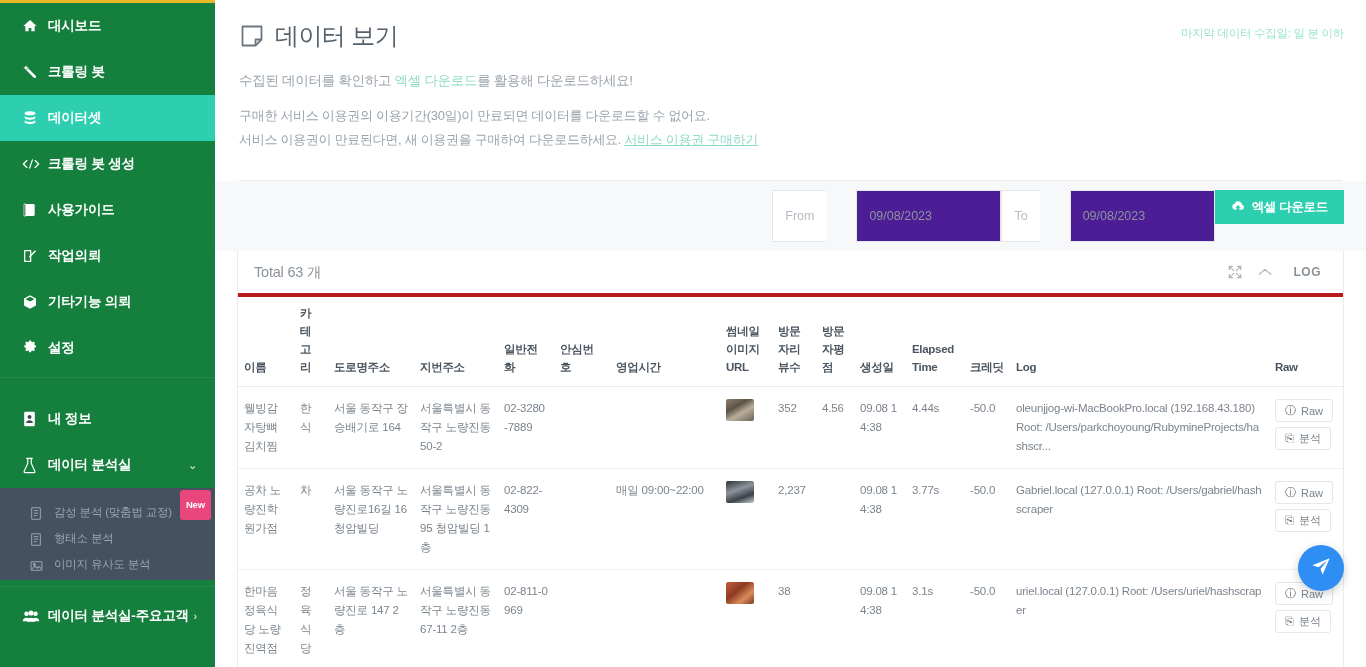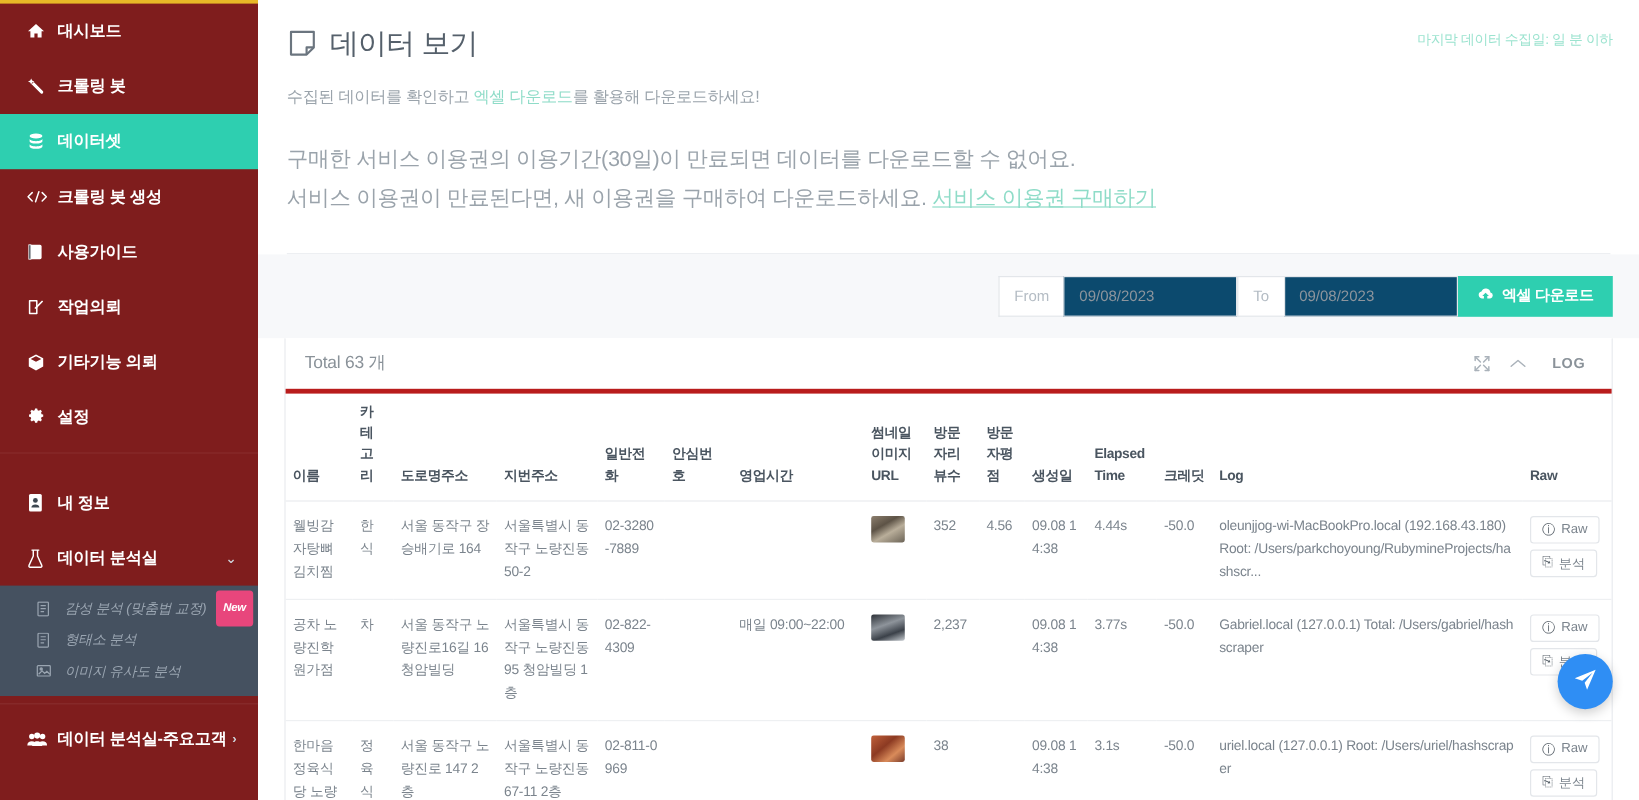--- a/index.html
+++ b/index.html
@@ -8,21 +8,21 @@
     overflow: hidden;
     font-family: "Liberation Sans", "DejaVu Sans", sans-serif;
     background: #ffffff;
     color: #4a4a4a;
   }
   .app { display: flex; width: 1366px; height: 667px; position: relative; }
 
   
   .sidebar {
     width: 215px; height: 667px;
-    background: #7f1d1d;
+    background: #15803d;
     flex: 0 0 215px;
     position: relative;
     overflow: hidden;
     border-top: 3px solid #e8b827;
   }
   .nav-group { padding: 0; }
   .nav-item {
     display: flex; align-items: center;
     height: 46px;
     padding-left: 22px;
@@ -39,28 +39,27 @@
     font-size: 15px;
   }
   .nav-item .ic svg { display: block; }
   .nav-item.active { background: #2ecfb0; }
   .nav-divider { height: 1px; background: rgba(255,255,255,0.07); margin: 6px 0; }
   .nav-gap { height: 12px; }
   .nav-item .chev { margin-left: auto; margin-right: 18px; color: #cfd6dd; font-size: 11px; }
 
   .subnav { background: #455160; padding: 6px 0 8px 0; }
   .sub-item {
-    display: flex; align-items: center;
+    display: flex; align-items: flex-end;
     height: 26px;
     padding-left: 30px;
     color: #9aa5b1;
     font-size: 11.5px;
     cursor: pointer;
     letter-spacing: -0.2px;
-    font-style: italic;
   }
   .sub-item .ic { width: 24px; flex: 0 0 24px; color: #9aa5b1; font-size: 11px; display:inline-flex; align-items:center;}
   .badge-new {
     background: #e8467c; color: #fff;
     font-size: 9.5px; font-weight: bold;
     border-radius: 3px;
     padding: 10px 6px;
     margin-left: 8px;
     line-height: 1.1;
   }
@@ -82,42 +81,42 @@
     display: flex; align-items: center;
     font-size: 24px; color: #55606b; font-weight: normal;
     letter-spacing: -0.6px;
   }
   .page-title .note-ic { margin-right: 10px; display: inline-flex; }
   .lead {
     margin-top: 20px;
     font-size: 13.5px; color: #9aa3ab; letter-spacing: -0.3px;
   }
   .lead a.teal { color: #8fdcc8; text-decoration: none; }
-  .notice { margin-top: 26px; font-size: 18px; color: #9aa3ab; line-height: 1.85; letter-spacing: -0.3px;}
+  .notice { margin-top: 14px; font-size: 13px; color: #9aa3ab; line-height: 1.85; letter-spacing: -0.3px;}
   .notice a.ul { color: #8fdcc8; text-decoration: underline; }
   .hr { height: 1px; background: #e9ecef; margin-top: 28px; }
 
   
   .filterbar {
     background: #f7f8fa;
     height: 70px;
     display: flex; align-items: center; justify-content: flex-end;
     padding-right: 22px;
   }
-  .dategroup { display: flex; align-items: stretch; height: 34px; }
+  .dategroup { display: flex; align-items: stretch; height: 52px; }
   .dg-label {
     background: #fff; border: 1px solid #e3e6ea; border-right: none;
     display: flex; align-items: center; padding: 0 12px;
     color: #b4bcc4; font-size: 12.5px;
   }
   .dg-input {
-    background: #0c4a6e; border: 1px solid #e3e6ea;
+    background: #4c1d95; border: 1px solid #e3e6ea;
     display: flex; align-items: center; padding: 0 12px;
     width: 145px;
-    color: #8d959d; font-size: 12.5px;
+    color: #8d959d; font-size: 12.5px; margin-left: 30px;
   }
   .btn-excel {
     background: #2ecfb0; color: #fff;
     display: flex; align-items: center; gap: 7px;
     padding: 0 16px; height: 34px;
     font-size: 12.5px; font-weight: bold;
     border: none; cursor: pointer;
     letter-spacing: -0.3px;
   }
 
@@ -510,21 +509,21 @@
               <td></td>
               <td>매일 09:00~22:00</td>
               <td>
                   <span class="thumb th2"></span>
                 </td>
               <td>2,237</td>
               <td></td>
               <td>09.08 14:38</td>
               <td>3.77s</td>
               <td>-50.0</td>
-              <td>Gabriel.local (127.0.0.1) Total: /Users/gabriel/hashscraper</td>
+              <td>Gabriel.local (127.0.0.1) Root: /Users/gabriel/hashscraper</td>
               <td class="rawcell">
                 <button class="btn-raw">
                     <span class="dot">ⓘ</span>
                     <span>Raw</span>
                   </button><br>
                 <button class="btn-anal">
                     <span class="dot">⎘</span>
                     <span>분석</span>
                   </button>
               </td>

